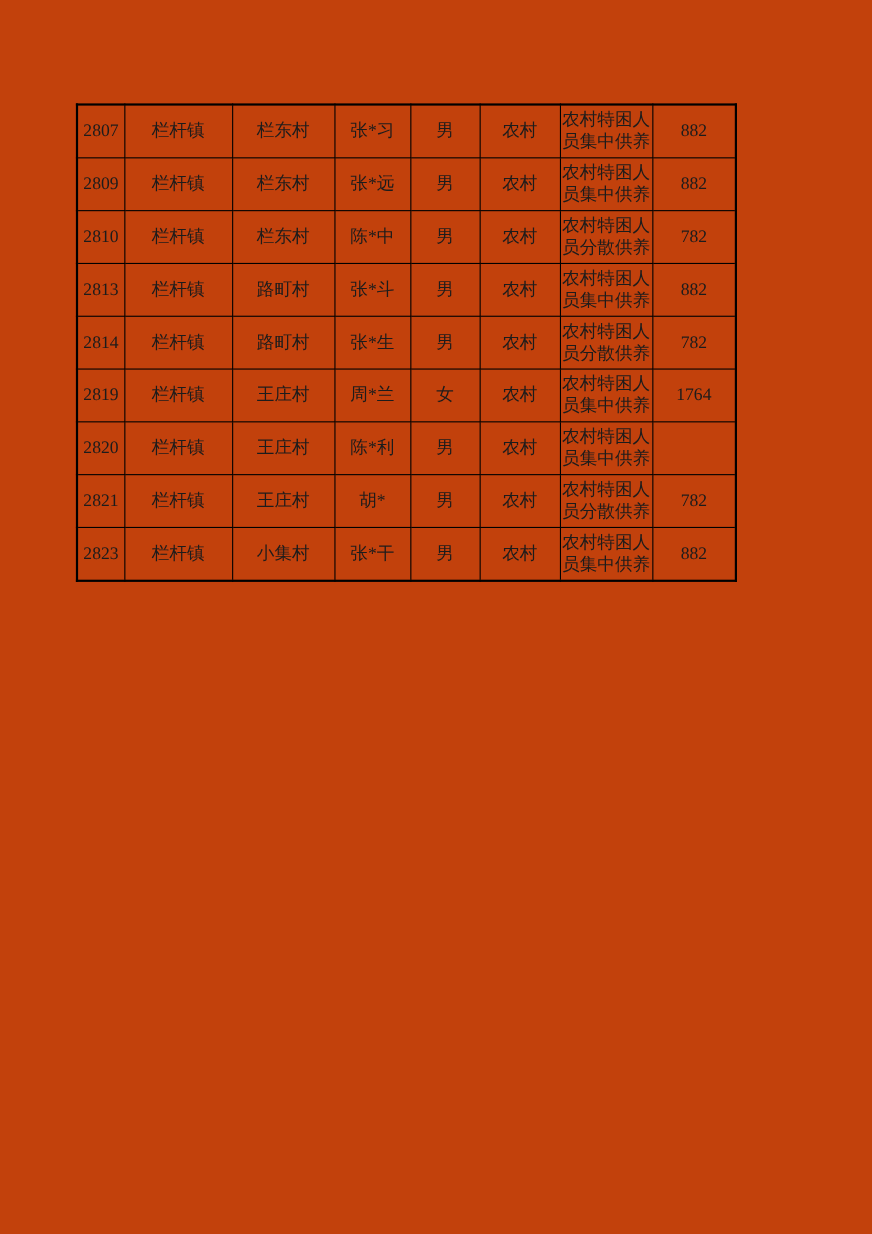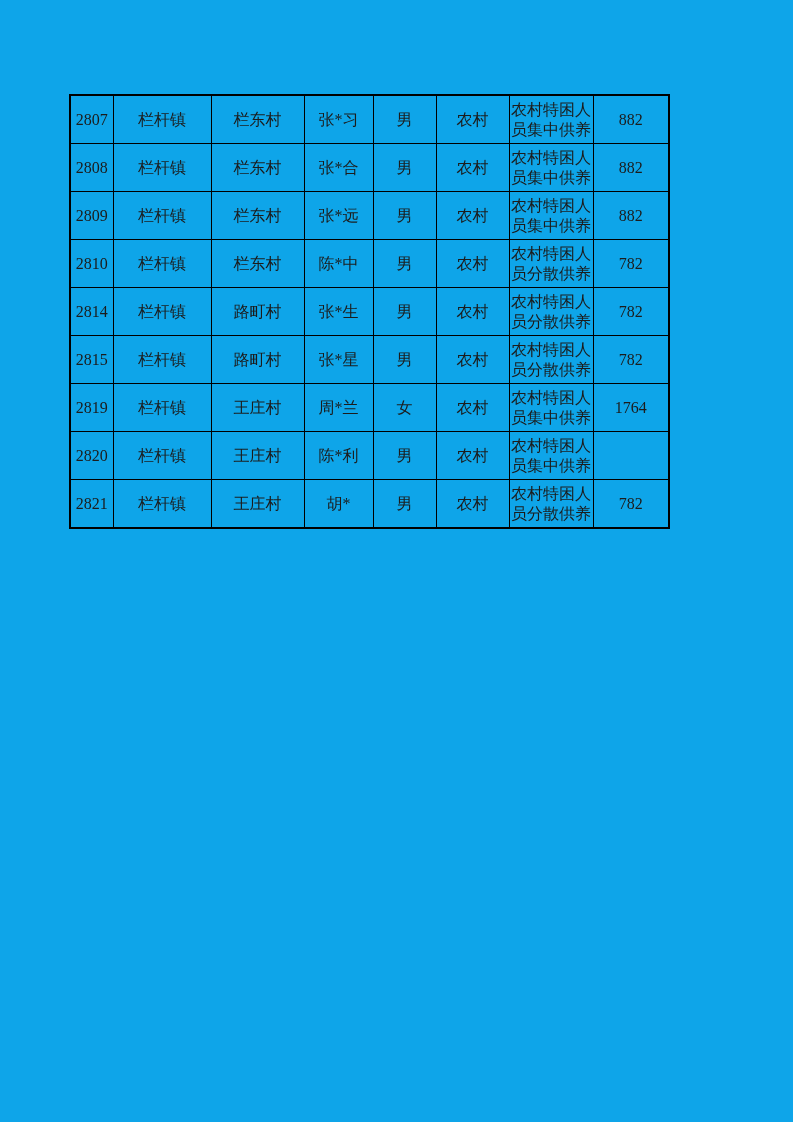--- a/index.html
+++ b/index.html
@@ -4,21 +4,21 @@
 <style>
   html, body {
     margin: 0;
     padding: 0;
     background: #ffffff;
   }
   .page {
     position: relative;
     width: 793px;
     height: 1122px;
-    background: #0ea5e9;
+    background: #c2410c;
     overflow: hidden;
     font-family: "Liberation Serif", "DejaVu Serif", serif;
   }
   table.roster {
     position: absolute;
     left: 69px;
     top: 94px;
     border-collapse: collapse;
     table-layout: fixed;
     border: 2px solid #000000;
@@ -67,64 +67,54 @@
           <td data-name="seq-cell">2807</td>
           <td data-name="town-cell">栏杆镇</td>
           <td data-name="village-cell">栏东村</td>
           <td data-name="name-cell">张*习</td>
           <td data-name="gender-cell">男</td>
           <td data-name="area-type-cell">农村</td>
           <td data-name="support-type-cell">农村特困人员集中供养</td>
           <td data-name="amount-cell">882</td>
         </tr>
         <tr data-name="table-row">
-          <td data-name="seq-cell">2808</td>
-          <td data-name="town-cell">栏杆镇</td>
-          <td data-name="village-cell">栏东村</td>
-          <td data-name="name-cell">张*合</td>
-          <td data-name="gender-cell">男</td>
-          <td data-name="area-type-cell">农村</td>
-          <td data-name="support-type-cell">农村特困人员集中供养</td>
-          <td data-name="amount-cell">882</td>
-        </tr>
-        <tr data-name="table-row">
           <td data-name="seq-cell">2809</td>
           <td data-name="town-cell">栏杆镇</td>
           <td data-name="village-cell">栏东村</td>
           <td data-name="name-cell">张*远</td>
           <td data-name="gender-cell">男</td>
           <td data-name="area-type-cell">农村</td>
           <td data-name="support-type-cell">农村特困人员集中供养</td>
           <td data-name="amount-cell">882</td>
         </tr>
         <tr data-name="table-row">
           <td data-name="seq-cell">2810</td>
           <td data-name="town-cell">栏杆镇</td>
           <td data-name="village-cell">栏东村</td>
           <td data-name="name-cell">陈*中</td>
           <td data-name="gender-cell">男</td>
           <td data-name="area-type-cell">农村</td>
           <td data-name="support-type-cell">农村特困人员分散供养</td>
           <td data-name="amount-cell">782</td>
         </tr>
         <tr data-name="table-row">
+          <td data-name="seq-cell">2813</td>
+          <td data-name="town-cell">栏杆镇</td>
+          <td data-name="village-cell">路町村</td>
+          <td data-name="name-cell">张*斗</td>
+          <td data-name="gender-cell">男</td>
+          <td data-name="area-type-cell">农村</td>
+          <td data-name="support-type-cell">农村特困人员集中供养</td>
+          <td data-name="amount-cell">882</td>
+        </tr>
+        <tr data-name="table-row">
           <td data-name="seq-cell">2814</td>
           <td data-name="town-cell">栏杆镇</td>
           <td data-name="village-cell">路町村</td>
           <td data-name="name-cell">张*生</td>
-          <td data-name="gender-cell">男</td>
-          <td data-name="area-type-cell">农村</td>
-          <td data-name="support-type-cell">农村特困人员分散供养</td>
-          <td data-name="amount-cell">782</td>
-        </tr>
-        <tr data-name="table-row">
-          <td data-name="seq-cell">2815</td>
-          <td data-name="town-cell">栏杆镇</td>
-          <td data-name="village-cell">路町村</td>
-          <td data-name="name-cell">张*星</td>
           <td data-name="gender-cell">男</td>
           <td data-name="area-type-cell">农村</td>
           <td data-name="support-type-cell">农村特困人员分散供养</td>
           <td data-name="amount-cell">782</td>
         </tr>
         <tr data-name="table-row">
           <td data-name="seq-cell">2819</td>
           <td data-name="town-cell">栏杆镇</td>
           <td data-name="village-cell">王庄村</td>
           <td data-name="name-cell">周*兰</td>
@@ -146,15 +136,25 @@
         <tr data-name="table-row">
           <td data-name="seq-cell">2821</td>
           <td data-name="town-cell">栏杆镇</td>
           <td data-name="village-cell">王庄村</td>
           <td data-name="name-cell">胡*</td>
           <td data-name="gender-cell">男</td>
           <td data-name="area-type-cell">农村</td>
           <td data-name="support-type-cell">农村特困人员分散供养</td>
           <td data-name="amount-cell">782</td>
         </tr>
+        <tr data-name="table-row">
+          <td data-name="seq-cell">2823</td>
+          <td data-name="town-cell">栏杆镇</td>
+          <td data-name="village-cell">小集村</td>
+          <td data-name="name-cell">张*干</td>
+          <td data-name="gender-cell">男</td>
+          <td data-name="area-type-cell">农村</td>
+          <td data-name="support-type-cell">农村特困人员集中供养</td>
+          <td data-name="amount-cell">882</td>
+        </tr>
       </tbody>
   </table>
 </div>
 
 </body></html>

